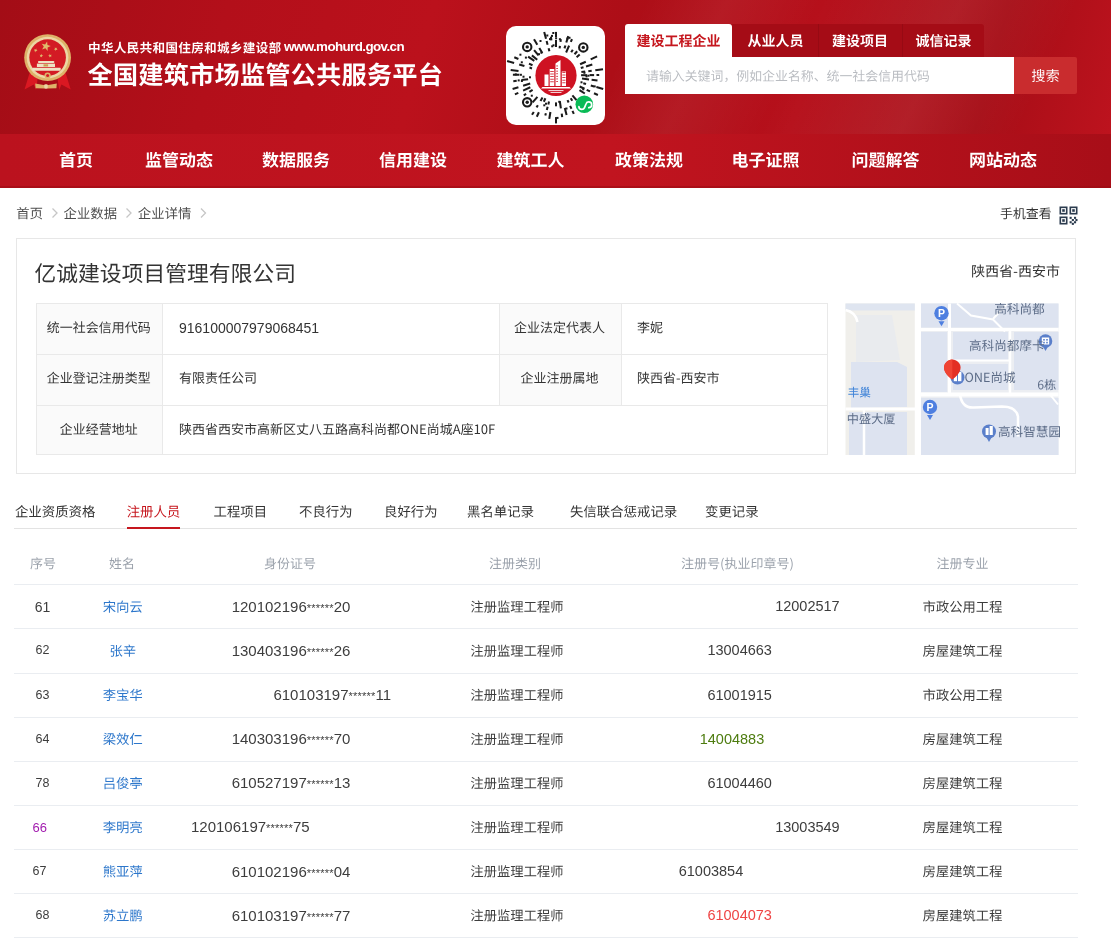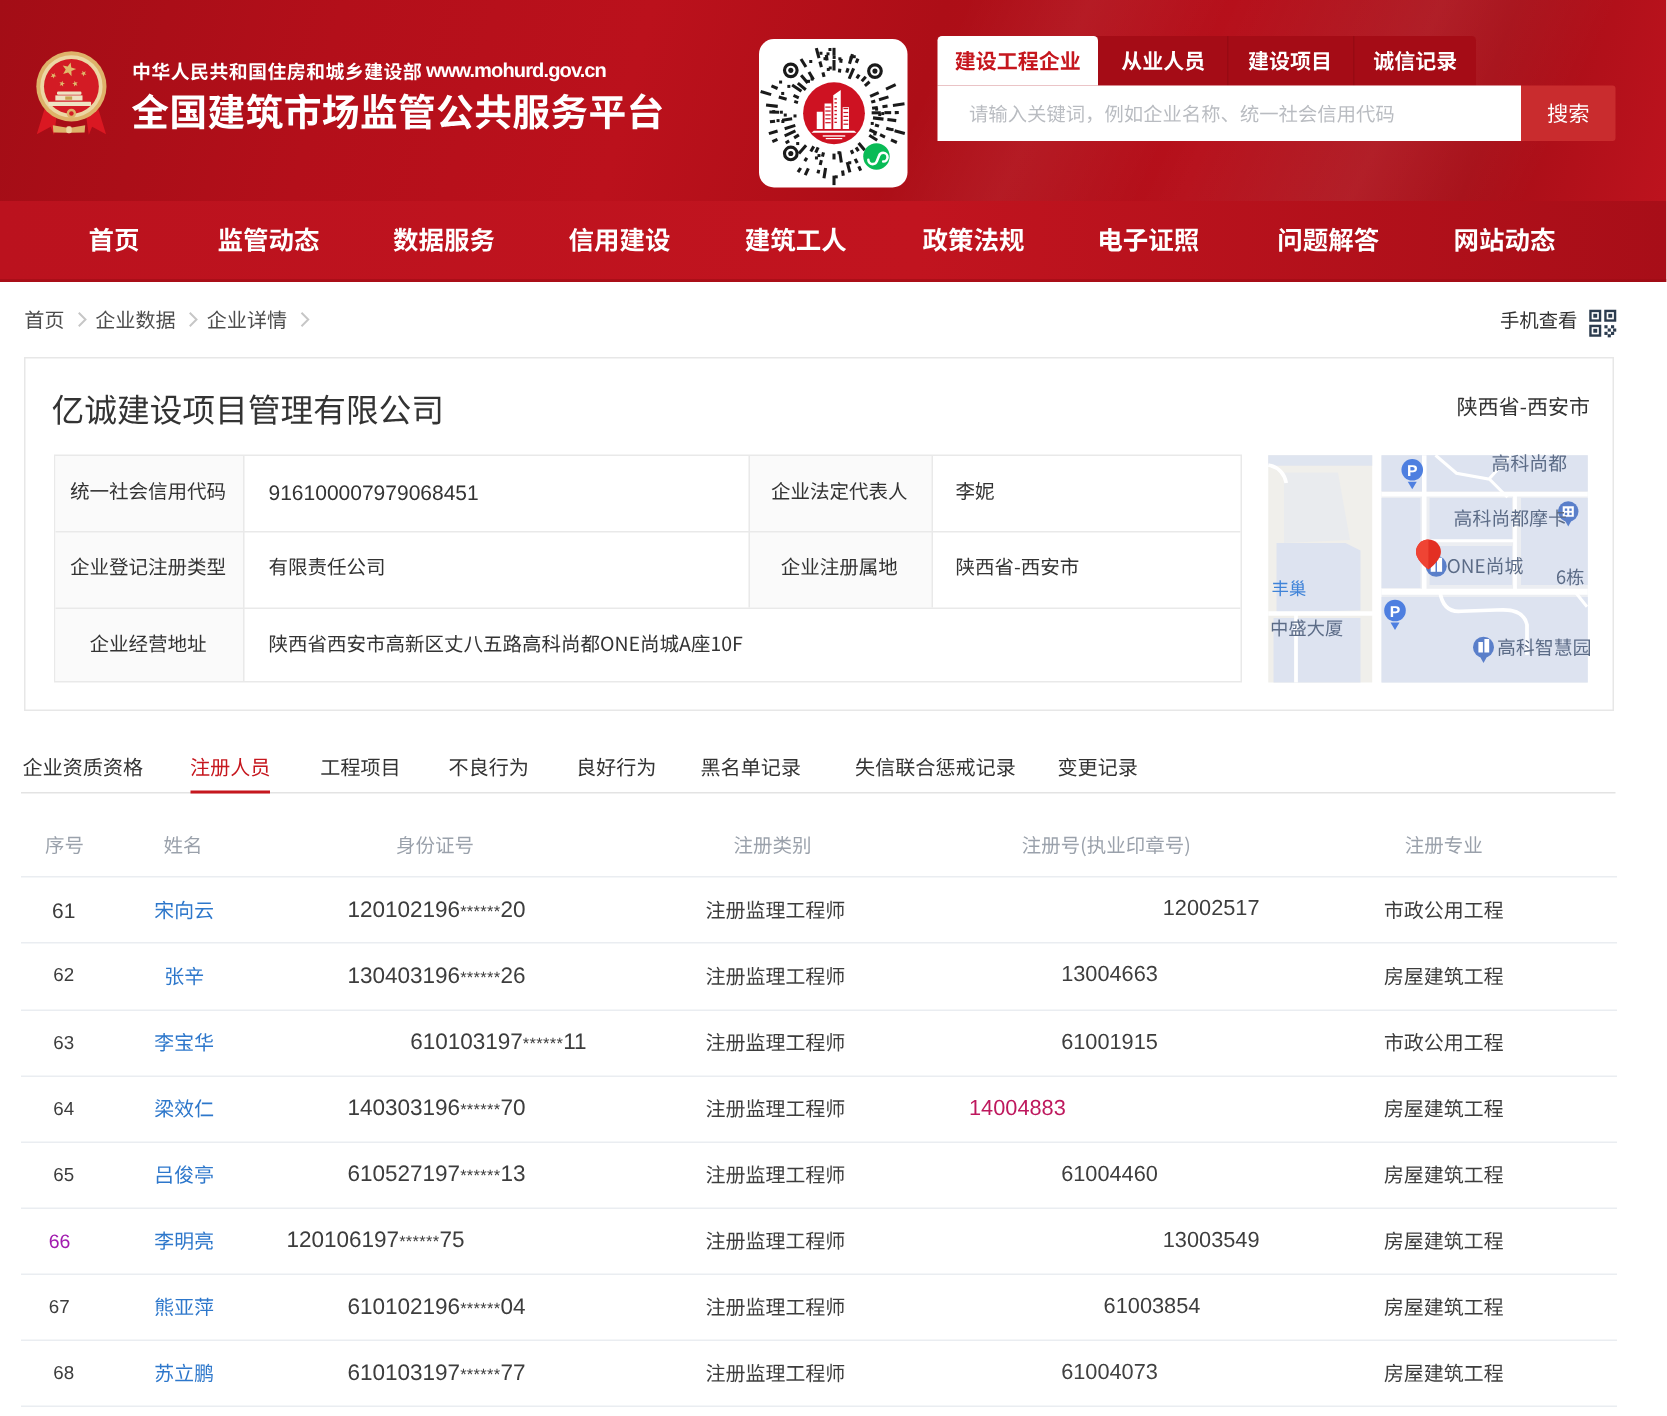--- a/index.html
+++ b/index.html
@@ -52,33 +52,33 @@
 <div class="abs" style="left:191px;top:598.9px;font-size:15px;color:#3d3d3d;font-weight:normal;letter-spacing:0px;line-height:1;white-space:nowrap;width:200px;text-align:center">120102196<span style="font-size:11px;letter-spacing:0.2px">******</span>20</div>
 <div class="abs" style="left:639.7px;top:599.3px;font-size:14.5px;color:#3d3d3d;font-weight:normal;letter-spacing:0px;line-height:1;white-space:nowrap;width:200px;text-align:right">12002517</div>
 <div class="abs" style="left:32.5px;top:644.4px;font-size:12.5px;color:#3d3d3d;font-weight:normal;letter-spacing:0px;line-height:1;white-space:nowrap;width:20px;text-align:center">62</div>
 <div class="abs" style="left:191px;top:643.0px;font-size:15px;color:#3d3d3d;font-weight:normal;letter-spacing:0px;line-height:1;white-space:nowrap;width:200px;text-align:center">130403196<span style="font-size:11px;letter-spacing:0.2px">******</span>26</div>
 <div class="abs" style="left:639.7px;top:643.4px;font-size:14.5px;color:#3d3d3d;font-weight:normal;letter-spacing:0px;line-height:1;white-space:nowrap;width:200px;text-align:center">13004663</div>
 <div class="abs" style="left:32.5px;top:688.5px;font-size:12.5px;color:#3d3d3d;font-weight:normal;letter-spacing:0px;line-height:1;white-space:nowrap;width:20px;text-align:center">63</div>
 <div class="abs" style="left:191px;top:687.1px;font-size:15px;color:#3d3d3d;font-weight:normal;letter-spacing:0px;line-height:1;white-space:nowrap;width:200px;text-align:right">610103197<span style="font-size:11px;letter-spacing:0.2px">******</span>11</div>
 <div class="abs" style="left:639.7px;top:687.5px;font-size:14.5px;color:#3d3d3d;font-weight:normal;letter-spacing:0px;line-height:1;white-space:nowrap;width:200px;text-align:center">61001915</div>
 <div class="abs" style="left:32.5px;top:732.5999999999999px;font-size:12.5px;color:#3d3d3d;font-weight:normal;letter-spacing:0px;line-height:1;white-space:nowrap;width:20px;text-align:center">64</div>
 <div class="abs" style="left:191px;top:731.1999999999999px;font-size:15px;color:#3d3d3d;font-weight:normal;letter-spacing:0px;line-height:1;white-space:nowrap;width:200px;text-align:center">140303196<span style="font-size:11px;letter-spacing:0.2px">******</span>70</div>
-<div class="abs" style="left:646px;top:731.5999999999999px;font-size:14.5px;color:#be185d;font-weight:normal;letter-spacing:0px;line-height:1;white-space:nowrap;width:200px;text-align:left">14004883</div>
-<div class="abs" style="left:32.5px;top:776.6999999999999px;font-size:12.5px;color:#3d3d3d;font-weight:normal;letter-spacing:0px;line-height:1;white-space:nowrap;width:20px;text-align:center">65</div>
+<div class="abs" style="left:632px;top:731.5999999999999px;font-size:14.5px;color:#4d7c0f;font-weight:normal;letter-spacing:0px;line-height:1;white-space:nowrap;width:200px;text-align:center">14004883</div>
+<div class="abs" style="left:32.5px;top:776.6999999999999px;font-size:12.5px;color:#3d3d3d;font-weight:normal;letter-spacing:0px;line-height:1;white-space:nowrap;width:20px;text-align:center">78</div>
 <div class="abs" style="left:191px;top:775.3px;font-size:15px;color:#3d3d3d;font-weight:normal;letter-spacing:0px;line-height:1;white-space:nowrap;width:200px;text-align:center">610527197<span style="font-size:11px;letter-spacing:0.2px">******</span>13</div>
 <div class="abs" style="left:639.7px;top:775.6999999999999px;font-size:14.5px;color:#3d3d3d;font-weight:normal;letter-spacing:0px;line-height:1;white-space:nowrap;width:200px;text-align:center">61004460</div>
 <div class="abs" style="left:32.5px;top:820.8px;font-size:13px;color:#a21caf;font-weight:normal;letter-spacing:0px;line-height:1;white-space:nowrap;width:20px;text-align:left">66</div>
 <div class="abs" style="left:191px;top:819.4px;font-size:15px;color:#3d3d3d;font-weight:normal;letter-spacing:0px;line-height:1;white-space:nowrap;width:200px;">120106197<span style="font-size:11px;letter-spacing:0.2px">******</span>75</div>
 <div class="abs" style="left:639.7px;top:819.8px;font-size:14.5px;color:#3d3d3d;font-weight:normal;letter-spacing:0px;line-height:1;white-space:nowrap;width:200px;text-align:right">13003549</div>
 <div class="abs" style="left:32.5px;top:864.9px;font-size:12.5px;color:#3d3d3d;font-weight:normal;letter-spacing:0px;line-height:1;white-space:nowrap;width:20px;text-align:left">67</div>
 <div class="abs" style="left:191px;top:863.5px;font-size:15px;color:#3d3d3d;font-weight:normal;letter-spacing:0px;line-height:1;white-space:nowrap;width:200px;text-align:center">610102196<span style="font-size:11px;letter-spacing:0.2px">******</span>04</div>
-<div class="abs" style="left:668px;top:863.9px;font-size:14.5px;color:#3d3d3d;font-weight:normal;letter-spacing:0px;line-height:1;white-space:nowrap;width:200px;text-align:center">61003854</div>
+<div class="abs" style="left:611px;top:863.9px;font-size:14.5px;color:#3d3d3d;font-weight:normal;letter-spacing:0px;line-height:1;white-space:nowrap;width:200px;text-align:center">61003854</div>
 <div class="abs" style="left:32.5px;top:909.0px;font-size:12.5px;color:#3d3d3d;font-weight:normal;letter-spacing:0px;line-height:1;white-space:nowrap;width:20px;text-align:center">68</div>
 <div class="abs" style="left:191px;top:907.6px;font-size:15px;color:#3d3d3d;font-weight:normal;letter-spacing:0px;line-height:1;white-space:nowrap;width:200px;text-align:center">610103197<span style="font-size:11px;letter-spacing:0.2px">******</span>77</div>
-<div class="abs" style="left:639.7px;top:908.0px;font-size:14.5px;color:#404040;font-weight:normal;letter-spacing:0px;line-height:1;white-space:nowrap;width:200px;text-align:center">61004073</div>
+<div class="abs" style="left:639.7px;top:908.0px;font-size:14.5px;color:#ef4444;font-weight:normal;letter-spacing:0px;line-height:1;white-space:nowrap;width:200px;text-align:center">61004073</div>
 
 <svg class="abs" style="left:0;top:0" width="1111" height="944" viewBox="0 0 1111 944">
 <g>
       <rect x="845.5" y="303.5" width="69.3" height="151.5" fill="#f0efeb"></rect>
       <rect x="845.5" y="303.5" width="69.3" height="7" fill="#dfe5f0"></rect>
       <path d="M856 315 h36 l8 45 -44 2 Z" fill="#e9ebee"></path>
       <path d="M851 362 h46 l10 5 v40 l-56 1 Z" fill="#dde3f0"></path>
       <path d="M849 412 h58 v43 h-58 Z" fill="#dde3f0"></path>
       <path d="M845.5 409 h70" stroke="#fff" stroke-width="3" fill="none"></path>
       <path d="M864 409 v46" stroke="#fff" stroke-width="2.5" fill="none"></path>

